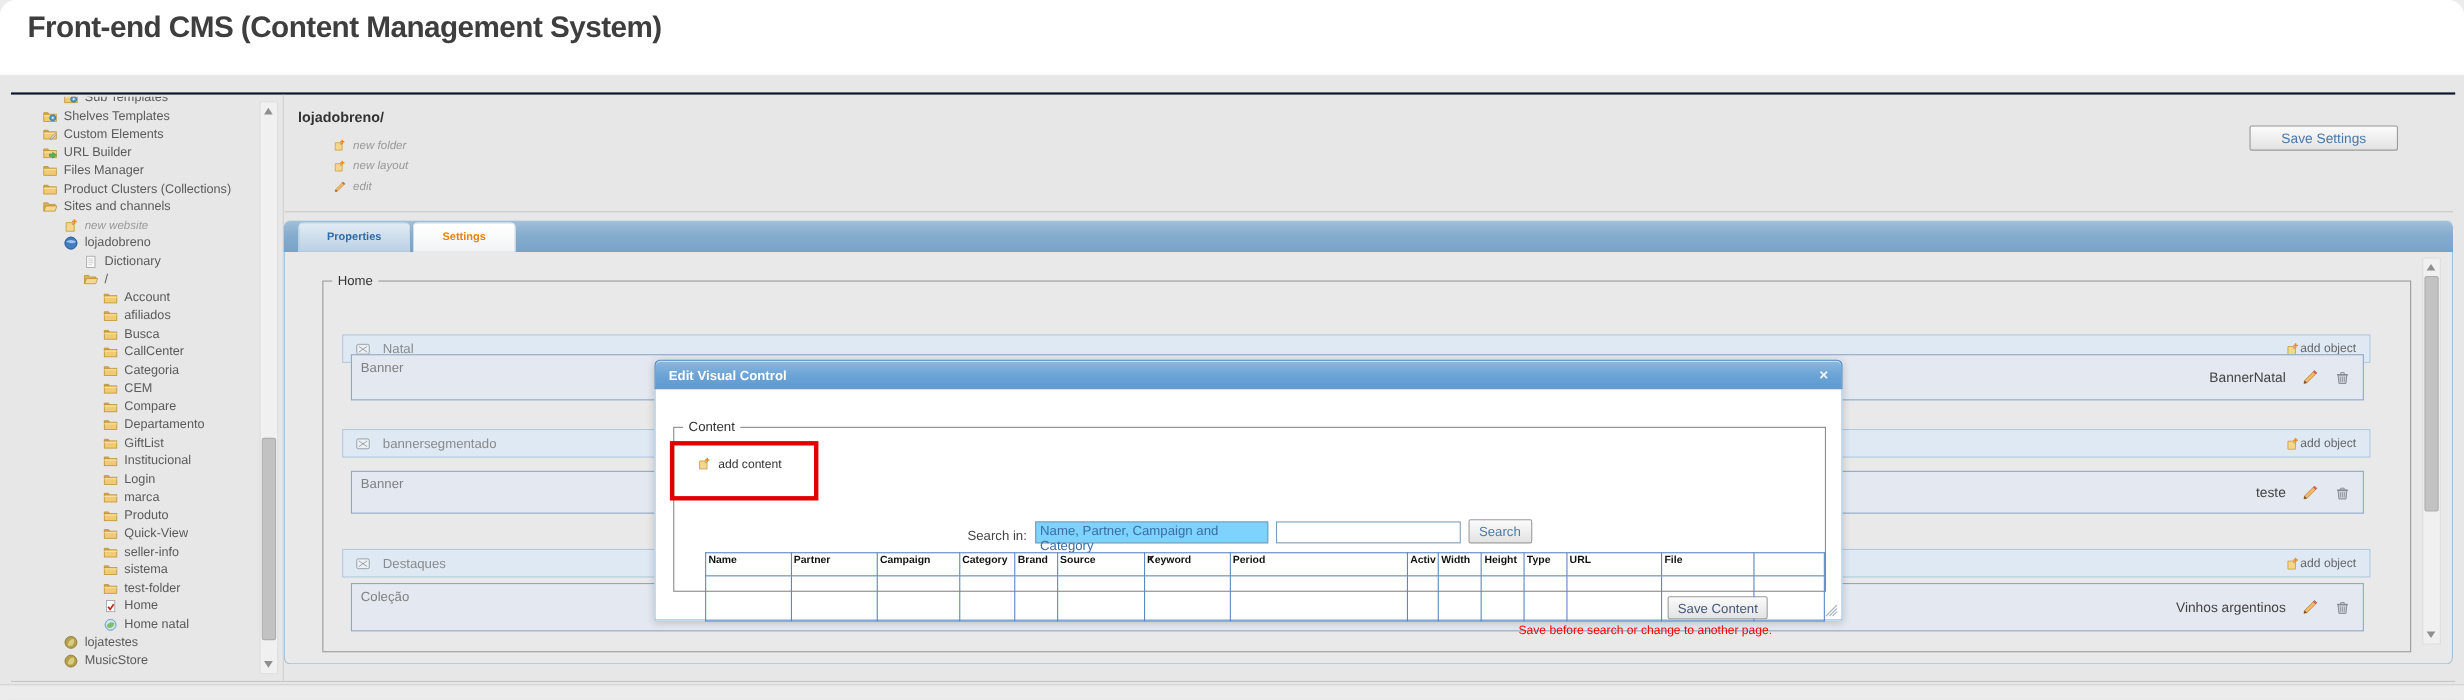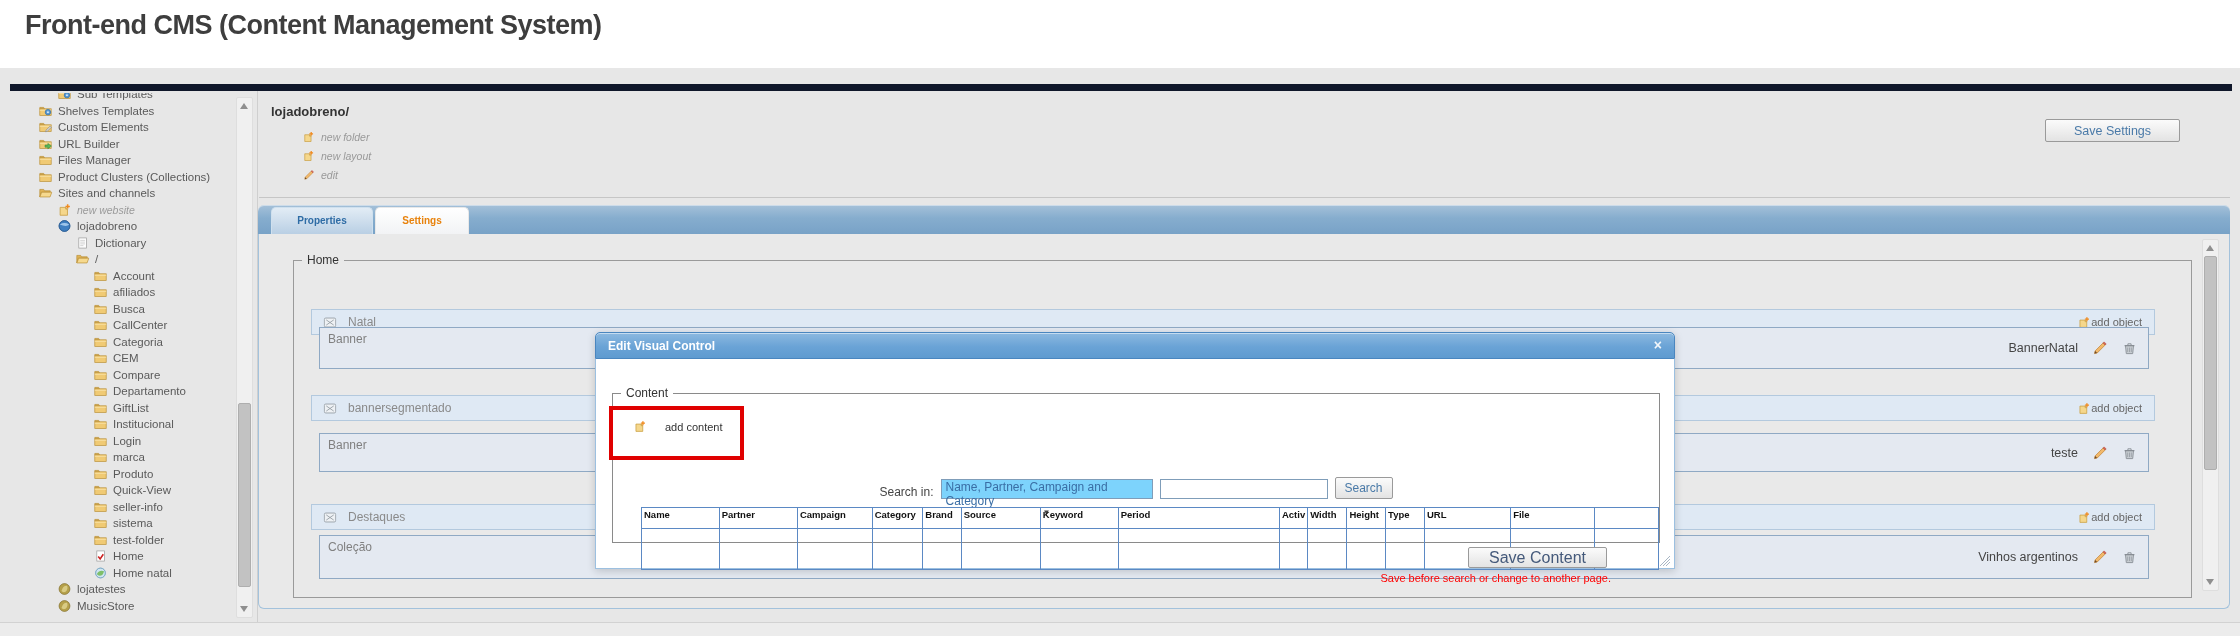--- a/index.html
+++ b/index.html
@@ -1,24 +1,24 @@
 <!DOCTYPE html>
 <html><head>
 <meta charset="utf-8">
 <style>
   html,body{margin:0;padding:0;background:#ececec;}
   .page{position:relative;width:2240px;height:636px;overflow:hidden;
-        font-family:"Liberation Sans","DejaVu Sans",sans-serif;background:#e7e7e7;}
+        font-family:"Liberation Sans","DejaVu Sans",sans-serif;background:#e7e7e7;border-radius:14px;}
   
   .hdr{position:absolute;top:0;left:0;right:0;height:68px;background:#ffffff;}
   .hdr h1{margin:0;padding:10px 0 0 25px;font-size:27px;font-weight:bold;color:#3e3e3e;letter-spacing:-.5px;}
   .bottom-rule{position:absolute;top:622px;left:0;right:0;border-top:1px solid #d2d2d2;background:#ececec;height:14px;}
   
   .workspace{position:absolute;top:84px;left:10px;width:2222px;height:533px;
-             border-top:7px solid #0f172a;border-bottom:1px solid #c6c6c6;background:#e7e7e7;}
+             border-top:2px solid #0f172a;border-bottom:1px solid #c6c6c6;background:#e7e7e7;}
   
   .sidebar{position:absolute;left:0;top:0;bottom:0;width:247px;border-right:1px solid #cfcfcf;overflow:hidden;}
   .tree{position:absolute;left:0;top:2px;right:22px;bottom:2px;overflow:hidden;}
   .tree-row{display:flex;align-items:center;gap:5px;height:16.5px;font-size:11.5px;color:#5a5a5a;white-space:nowrap;cursor:default;}
   .tree-row:first-child{margin-top:-7px;}
   .tree-row.lv1{padding-left:28px;} .tree-row.lv2{padding-left:47px;}
   .tree-row.lv3{padding-left:65px;} .tree-row.lv4{padding-left:83px;}
   .tree-row.action .tlabel{font-style:italic;color:#9a9a9a;font-size:10.5px;}
   .ticon{width:15px;height:14px;display:inline-block;flex:none;}
   .ticon svg{width:15px;height:14px;display:block;}
@@ -72,35 +72,35 @@
   .modal{position:absolute;left:338px;top:241px;width:1080px;height:237px;z-index:20;
          box-shadow:0 2px 8px rgba(0,0,0,.18);border-radius:5px 5px 0 0;}
   .modal-titlebar{position:absolute;left:0;right:0;top:0;height:27px;border:1px solid #4a86bf;border-radius:5px 5px 0 0;
          background:linear-gradient(180deg,#8cb9e0 0%,#6aa3d6 55%,#5f9bd0 100%);
          box-shadow:inset 0 1px 0 rgba(255,255,255,.5);box-sizing:border-box;}
   .modal-title{position:absolute;left:12px;top:0;line-height:26px;font-size:12px;font-weight:bold;color:#ffffff;}
   .modal-close{position:absolute;right:12px;top:0;line-height:25px;font-size:14px;font-weight:bold;color:#f2f6fa;cursor:pointer;}
   .modal-body{position:absolute;left:0;right:0;top:27px;bottom:0;background:#ffffff;border:1px solid #9cc0e0;border-top:none;box-sizing:border-box;}
   .content-fs{left:16px;top:34px;width:1046px;height:148px;border:1px solid #8a8a8a;}
   .content-fs .fs-legend{background:#ffffff;}
-  .add-content{position:absolute;left:20px;top:26px;display:flex;align-items:center;gap:18px;font-size:11px;color:#333;cursor:pointer;}
+  .add-content{position:absolute;left:20px;top:26px;display:flex;align-items:center;gap:6px;font-size:11px;color:#333;cursor:pointer;}
   .annotation{position:absolute;left:13px;top:47px;width:127px;height:46px;border:4px solid #e00000;z-index:5;pointer-events:none;}
   .search-row{position:absolute;left:0;right:0;top:83px;display:flex;justify-content:center;align-items:flex-end;gap:7px;}
   .search-label{font-size:12px;color:#444;}
   .fake-select{display:flex;align-items:center;justify-content:space-between;width:212px;height:20px;border:1px solid #7f9db9;
                background:#7dd3fc;font-size:12px;color:#3a6ea5;padding:0 4px;box-sizing:border-box;cursor:pointer;flex-direction:column;}
   .fake-select .caret{font-size:8px;color:#444;}
   .search-input{width:168px;height:20px;border:1px solid #7f9db9;box-sizing:border-box;font-size:12px;padding:0 3px;font-family:inherit;}
   .search-btn{height:22px;padding:0 9px;font-size:12px;}
   .ctable{position:absolute;left:28px;top:113px;border-collapse:collapse;table-layout:fixed;}
   .ctable th,.ctable td{border:1px solid #5b89c4;font-size:9.5px;color:#111;text-align:left;vertical-align:top;
                         padding:1px 2px;overflow:hidden;white-space:nowrap;}
   .ctable th{height:18px;font-weight:bold;}
   .ctable td{height:38px;}
-  .save-content{position:absolute;right:67px;top:188px;height:21px;padding:0 20px;font-size:16px;color:#44597a;}
+  .save-content{position:absolute;right:67px;top:188px;height:21px;padding:0 8px;font-size:12px;color:#44597a;}
   .modal-warning{position:absolute;right:63px;top:213px;font-size:11px;color:#ff0000;}
   .grip{position:absolute;right:3px;bottom:3px;width:12px;height:12px;cursor:nwse-resize;}
 </style>
 </head>
 <body>
 
 <svg width="0" height="0" style="position:absolute" aria-hidden="true">
   <defs>
     <symbol id="ic-folder" viewBox="0 0 16 16">
       <path d="M1.5 5.5 v-1.6 h4.4 l1 1.6 z" fill="#e2b459" stroke="#b98f35" stroke-width=".8"></path>

